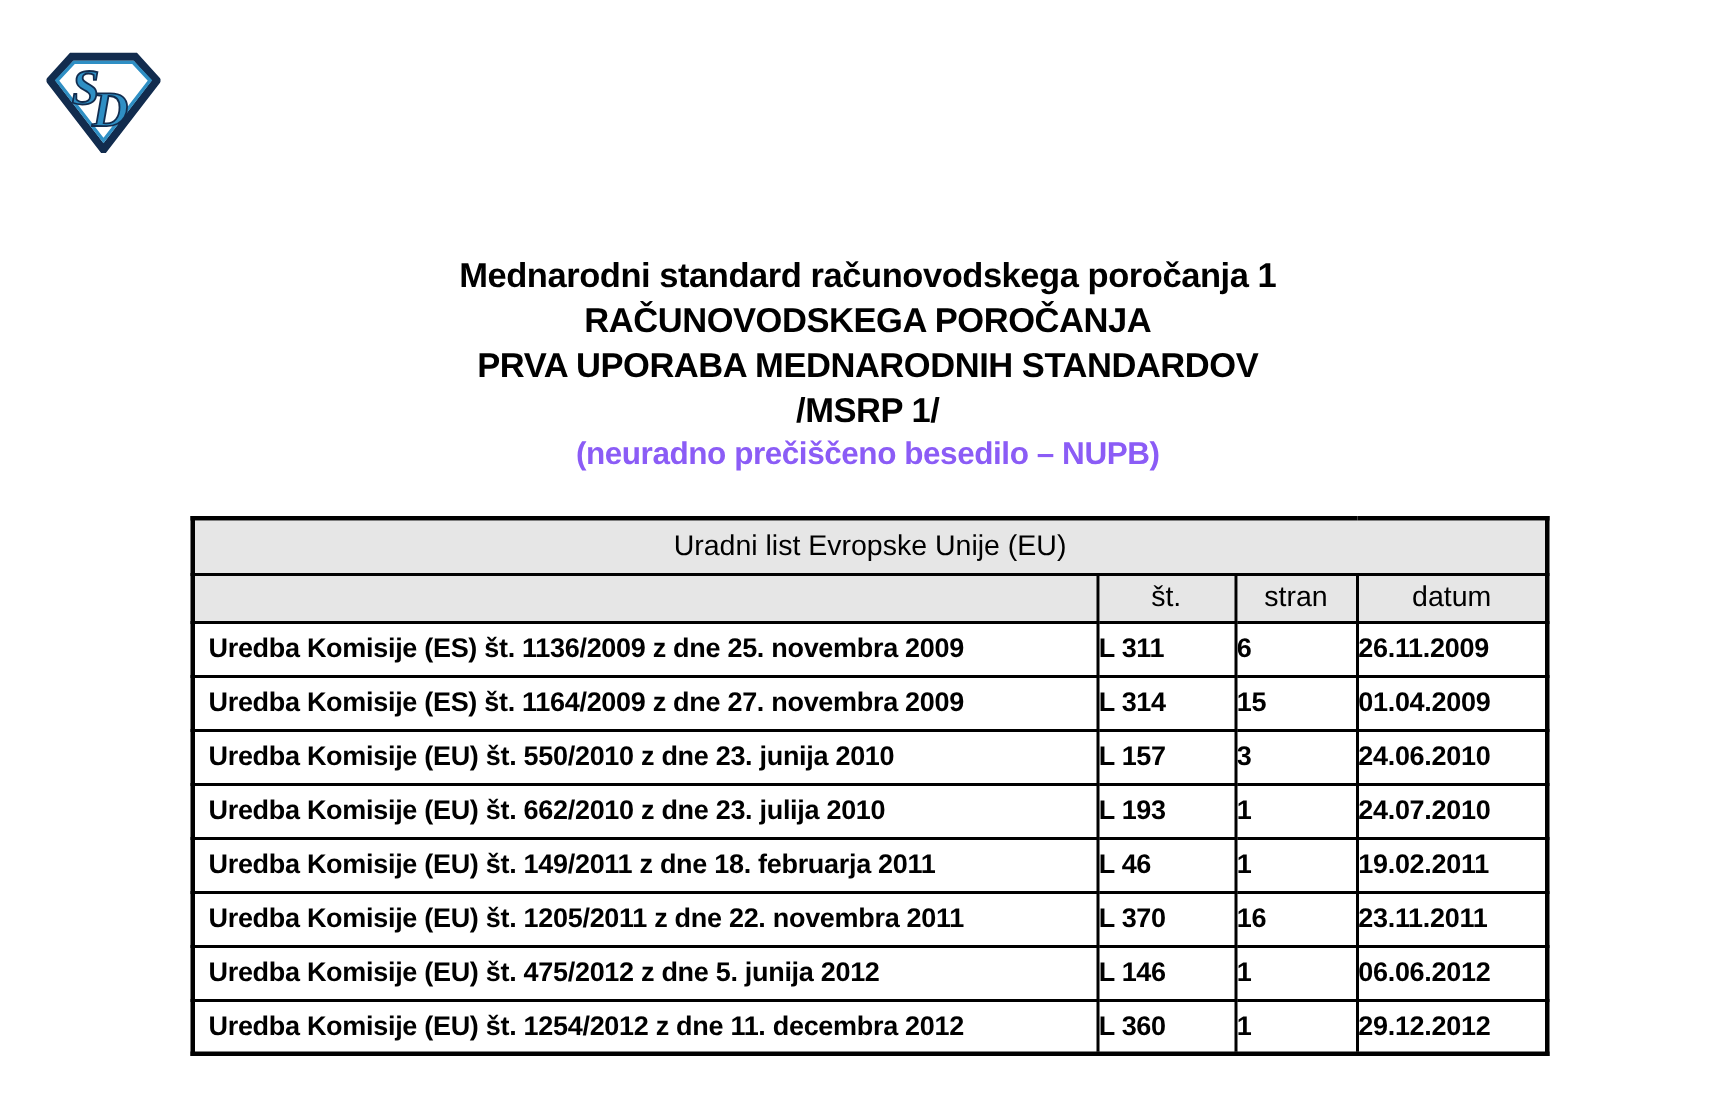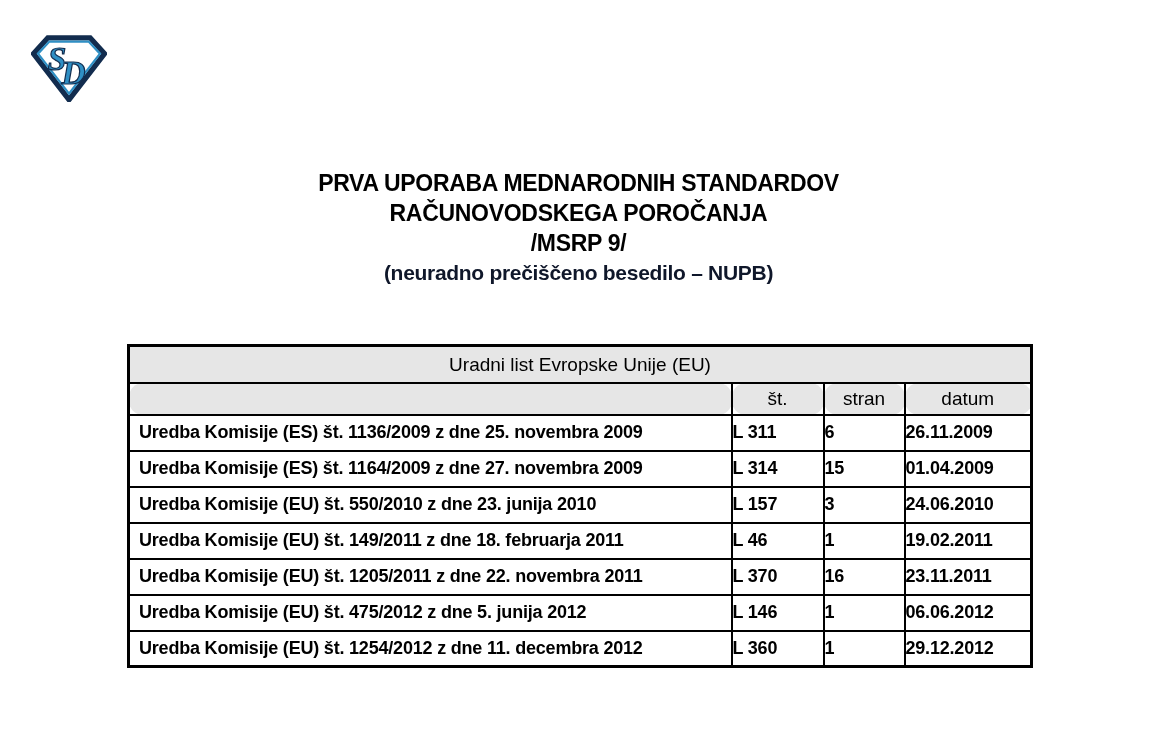--- a/index.html
+++ b/index.html
@@ -54,21 +54,21 @@
     overflow: hidden;
     white-space: nowrap;
   }
   table.journal thead th {
     background: #e6e6e6;
     font-weight: normal;
     font-size: 19px;
     text-align: center;
   }
   th.caption-cell { height: 37px; padding-top: 7px; }
-  tr.col-head th { height: 32px; padding-top: 4px; border-radius: 14px; }
+  tr.col-head th { height: 32px; padding-top: 4px; }
   table.journal tbody td {
     height: 36px;
     font-weight: bold;
     font-size: 18px;
     letter-spacing: -0.2px;
     padding-top: 6px;
     text-align: left;
     background: #ffffff;
   }
   table.journal tbody td.act {
@@ -84,24 +84,25 @@
   <div class="logo">
     <svg viewBox="0 0 100 90">
       <polygon points="22,5 78,5 97,26 50,87 3,26" fill="#ffffff" stroke="#122c4e" stroke-width="7" stroke-linejoin="miter"></polygon>
       <polygon points="24,10 76,10 91,26 50,79 9,26" fill="#ffffff" stroke="#2f8fc4" stroke-width="3"></polygon>
       <text x="22" y="47" font-size="44" font-weight="bold" font-style="italic" font-family="Liberation Serif, serif" fill="#2f8fc4" stroke="#122c4e" stroke-width="1.6">S</text>
       <text x="40" y="66" font-size="44" font-weight="bold" font-style="italic" font-family="Liberation Serif, serif" fill="#2f8fc4" stroke="#122c4e" stroke-width="1.6">D</text>
     </svg>
   </div>
 
   <div class="title-block">
+    <div>Mednarodni standard računovodskega poročanja 1</div>
+    <div>RAČUNOVODSKEGA POROČANJA</div>
     <div>PRVA UPORABA MEDNARODNIH STANDARDOV</div>
-    <div>RAČUNOVODSKEGA POROČANJA</div>
-    <div>/MSRP 9/</div>
-    <div class="subtitle" style="color: #0f172a;">(neuradno prečiščeno besedilo – NUPB)</div>
+    <div>/MSRP 1/</div>
+    <div class="subtitle" style="color: #8b5cf6;">(neuradno prečiščeno besedilo – NUPB)</div>
   </div>
 
   <table class="journal">
     <colgroup>
       <col style="width:603px">
       <col style="width:92px">
       <col style="width:81px">
       <col style="width:127px">
     </colgroup>
     <thead>
@@ -131,20 +132,26 @@
   </tr>
 
   <tr>
     <td class="act">Uredba Komisije (EU) št. 550/2010 z dne 23. junija 2010</td>
     <td class="num">L 157</td>
     <td class="num">3</td>
     <td class="num">24.06.2010</td>
   </tr>
 
 
+  <tr>
+    <td class="act">Uredba Komisije (EU) št. 662/2010 z dne 23. julija 2010</td>
+    <td class="num">L 193</td>
+    <td class="num">1</td>
+    <td class="num">24.07.2010</td>
+  </tr>
 
   <tr>
     <td class="act">Uredba Komisije (EU) št. 149/2011 z dne 18. februarja 2011</td>
     <td class="num">L 46</td>
     <td class="num">1</td>
     <td class="num">19.02.2011</td>
   </tr>
 
   <tr>
     <td class="act">Uredba Komisije (EU) št. 1205/2011 z dne 22. novembra 2011</td>

